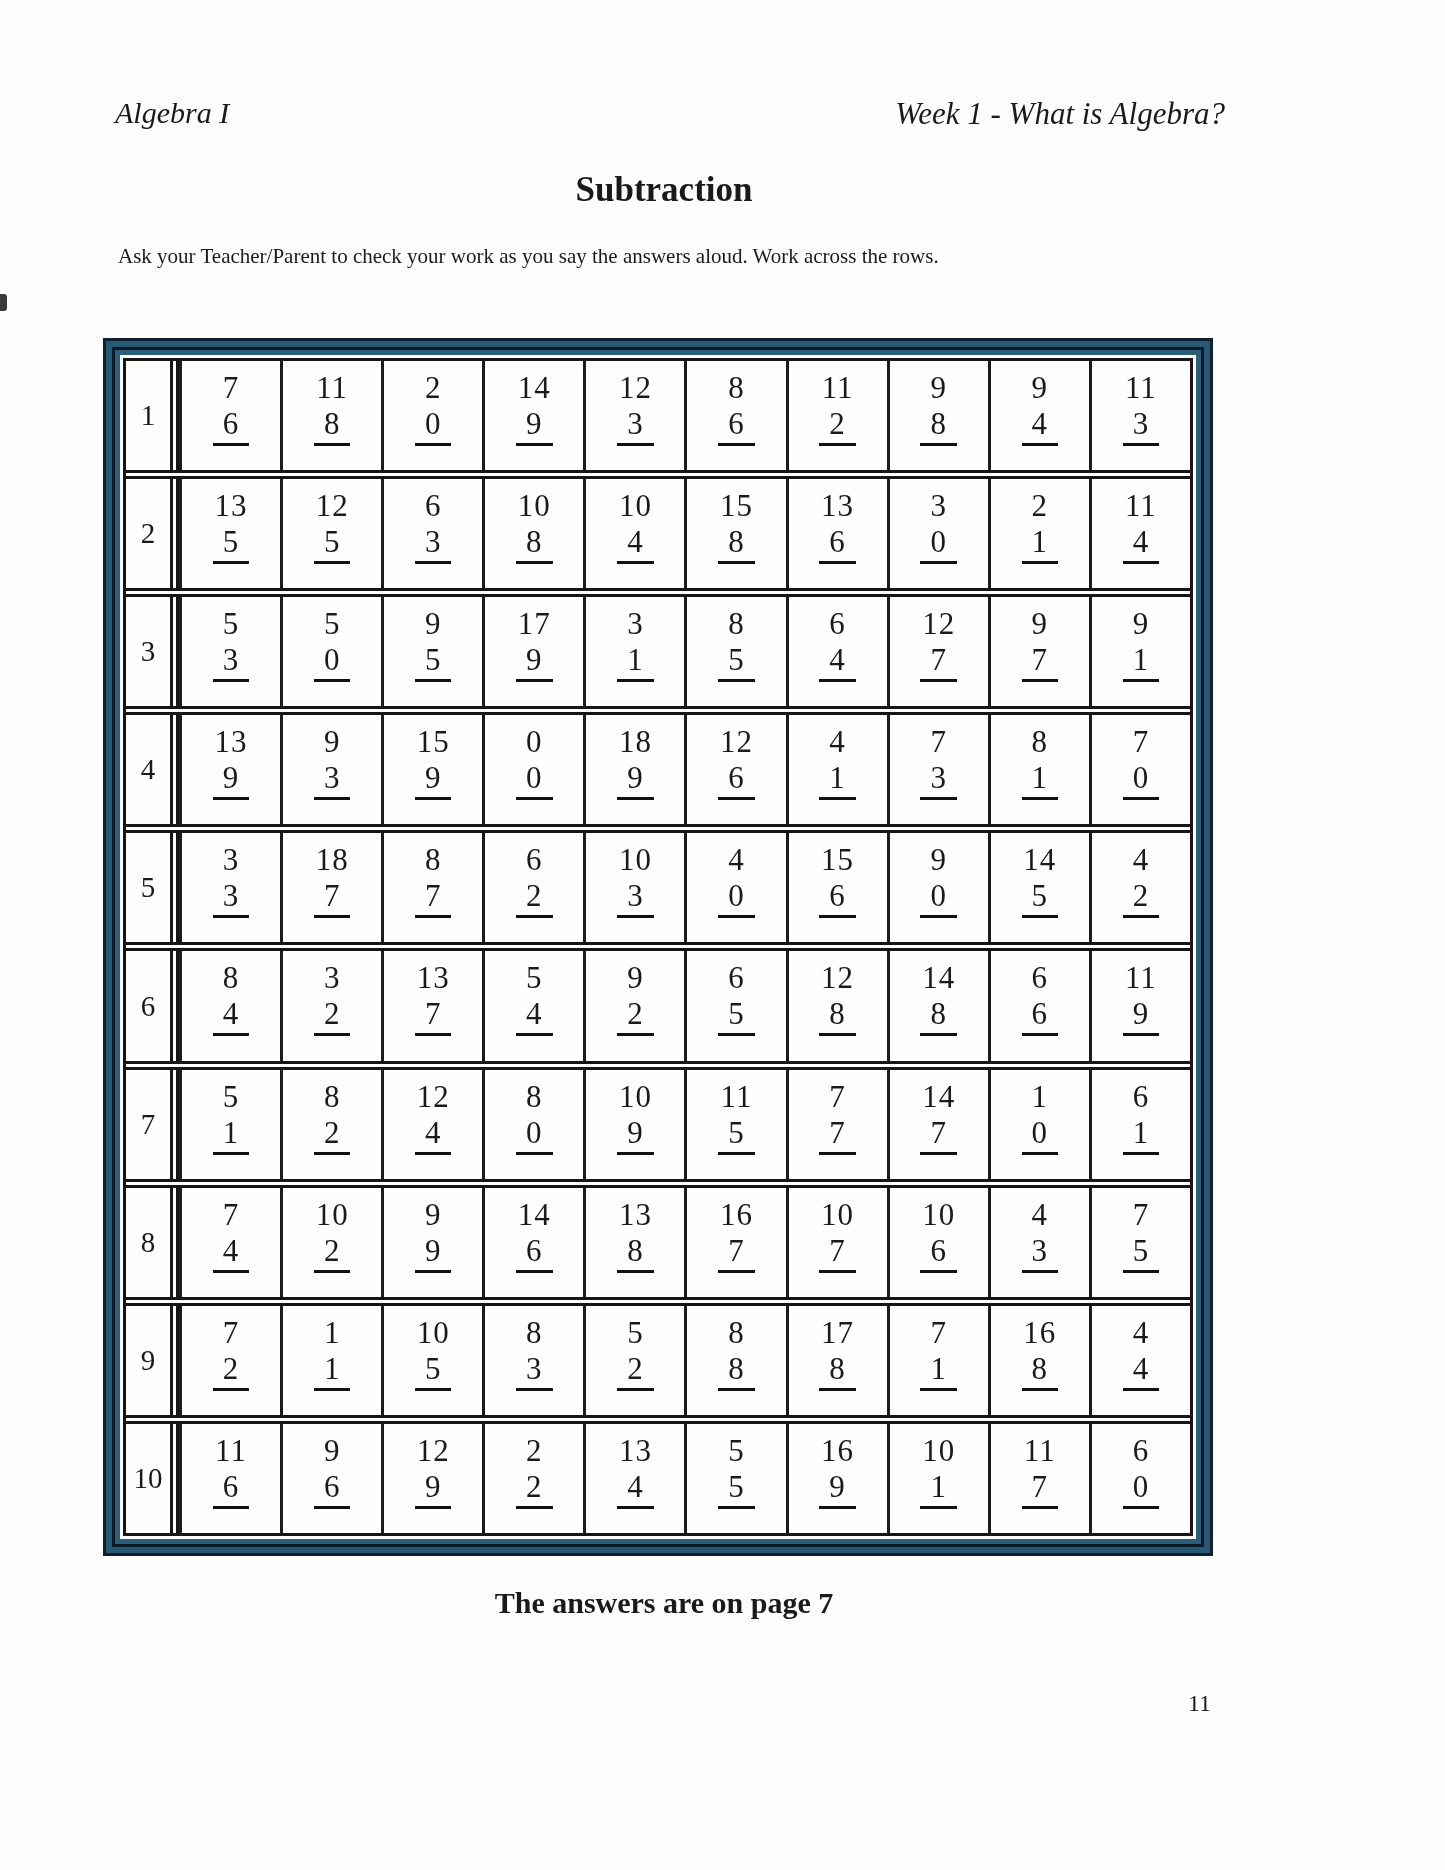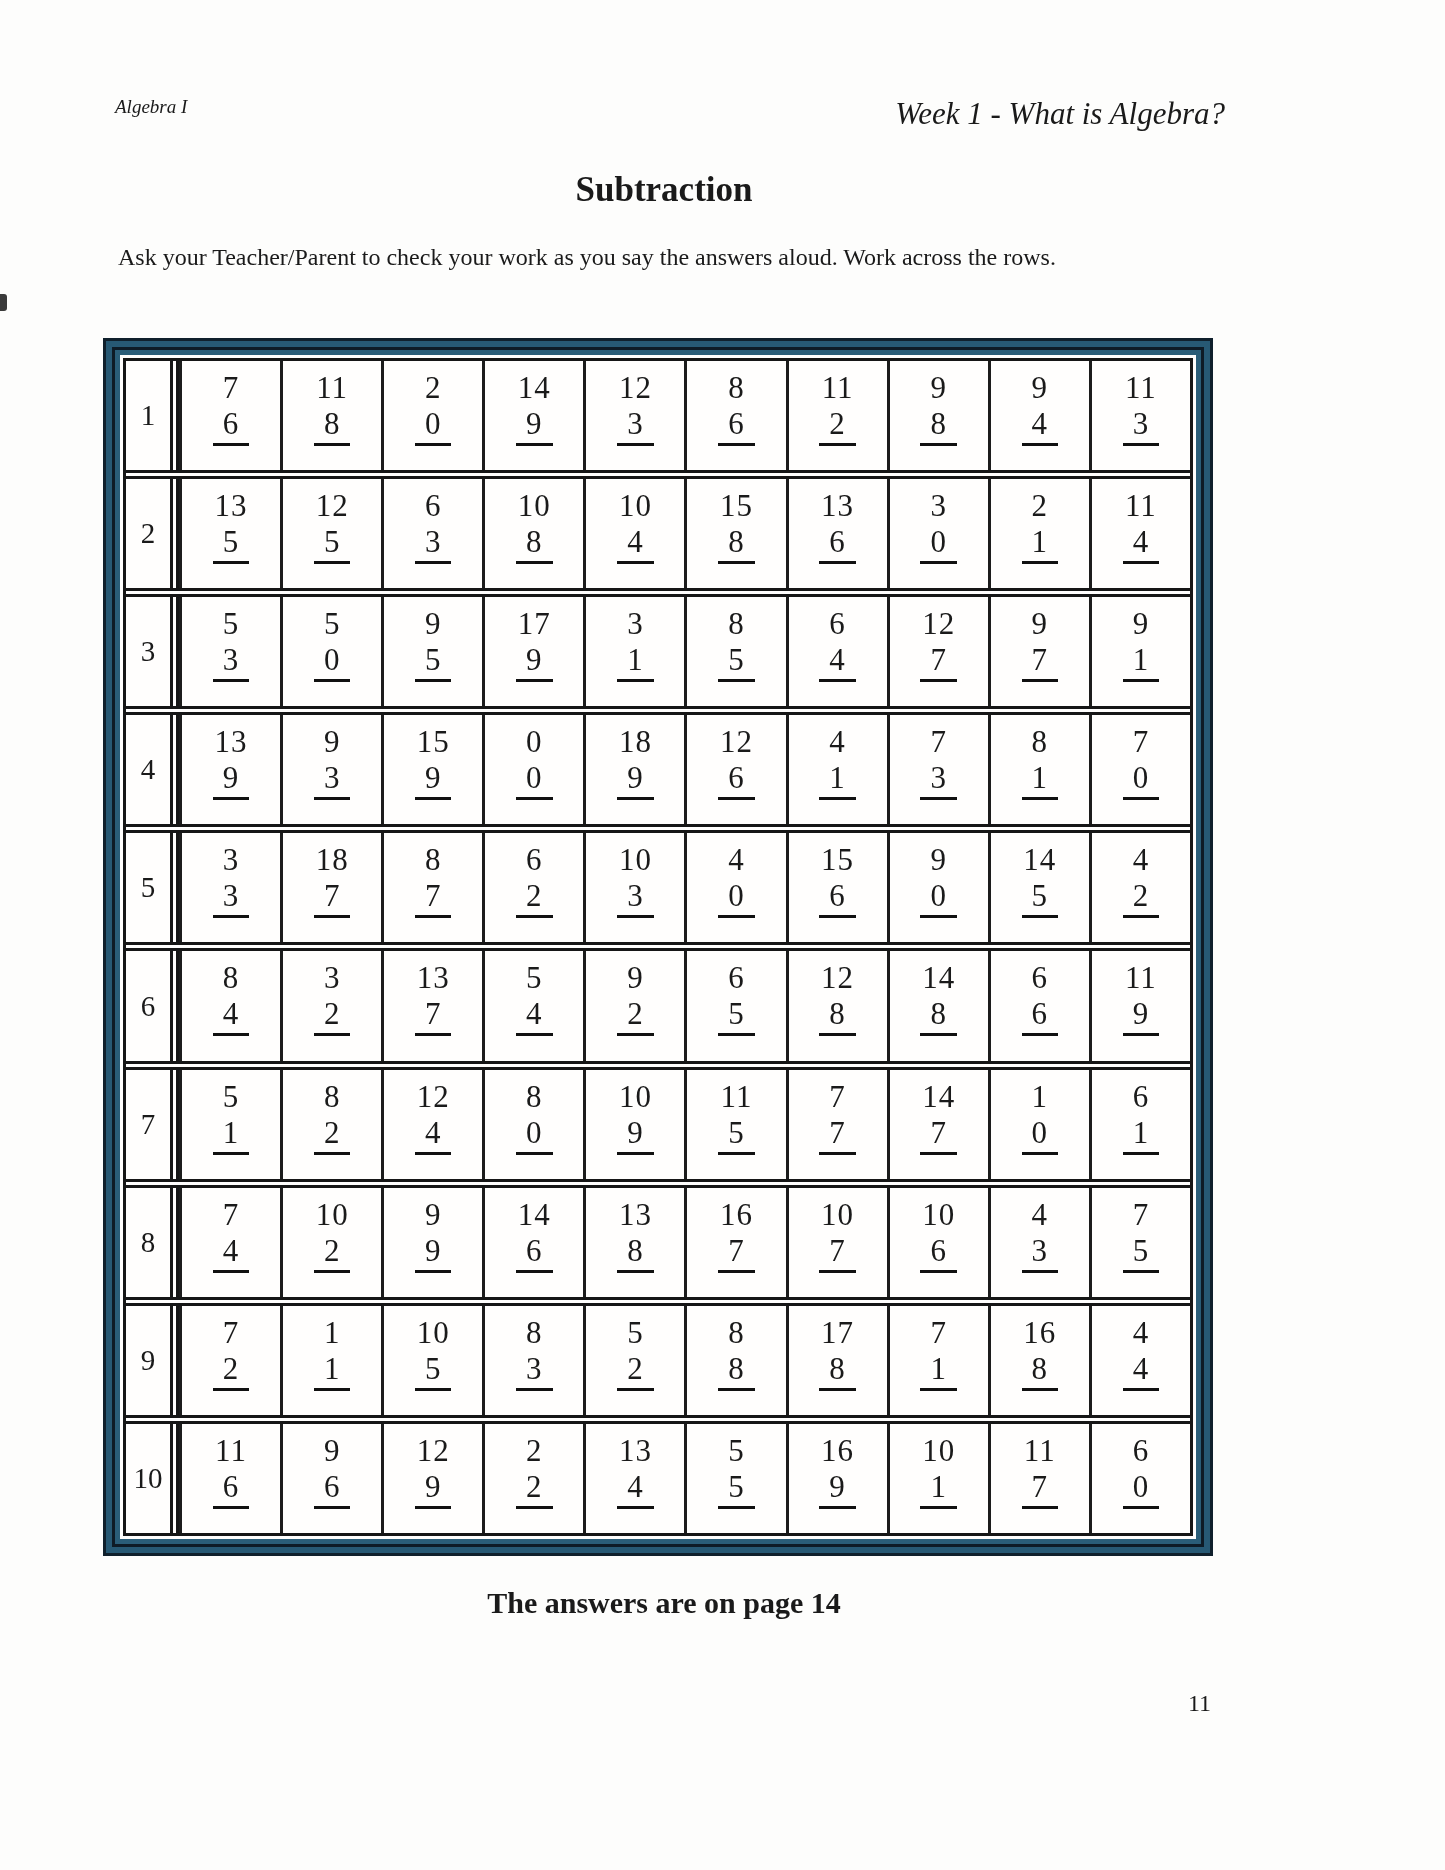--- a/index.html
+++ b/index.html
@@ -10,33 +10,33 @@
     font-family:"Liberation Serif","DejaVu Serif",serif;
     color:#1a1a1a;
     overflow:hidden;
   }
   .scan-artifact{
     position:absolute;left:0;top:294px;width:7px;height:17px;
     background:#3a3a3a;border-radius:0 3px 3px 0;
   }
   .header-left{
     position:absolute;left:115px;top:96px;
-    font-style:italic;font-size:19px;
+    font-style:italic;font-size:30px;
   }
   .header-right{
     position:absolute;right:220px;top:96px;
     font-style:italic;font-size:31px;
   }
   .title{
     position:absolute;left:103px;top:170px;width:1122px;
     text-align:center;font-weight:bold;font-size:35px;
   }
   .instruction{
     position:absolute;left:118px;top:244px;width:1180px;
-    font-size:24px;
+    font-size:21px;
   }
   
   .frame-outer{
     position:absolute;left:103px;top:338px;width:1110px;height:1218px;
     box-sizing:border-box;
     border:3px solid #10202c;
     background:#275974;
     padding:6px;
   }
   .frame-mid{
@@ -538,16 +538,16 @@
               <div class="p-cell">
                 <div class="num-top">6</div>
                 <div class="num-bottom">0</div>
               </div>
             </div>
           </div>
       </div>
     </div>
   </div>
 
-  <div class="footer-note">The answers are on page 14</div>
+  <div class="footer-note">The answers are on page 7</div>
   <div class="page-number">11</div>
 
 </div>
 
 </body></html>

